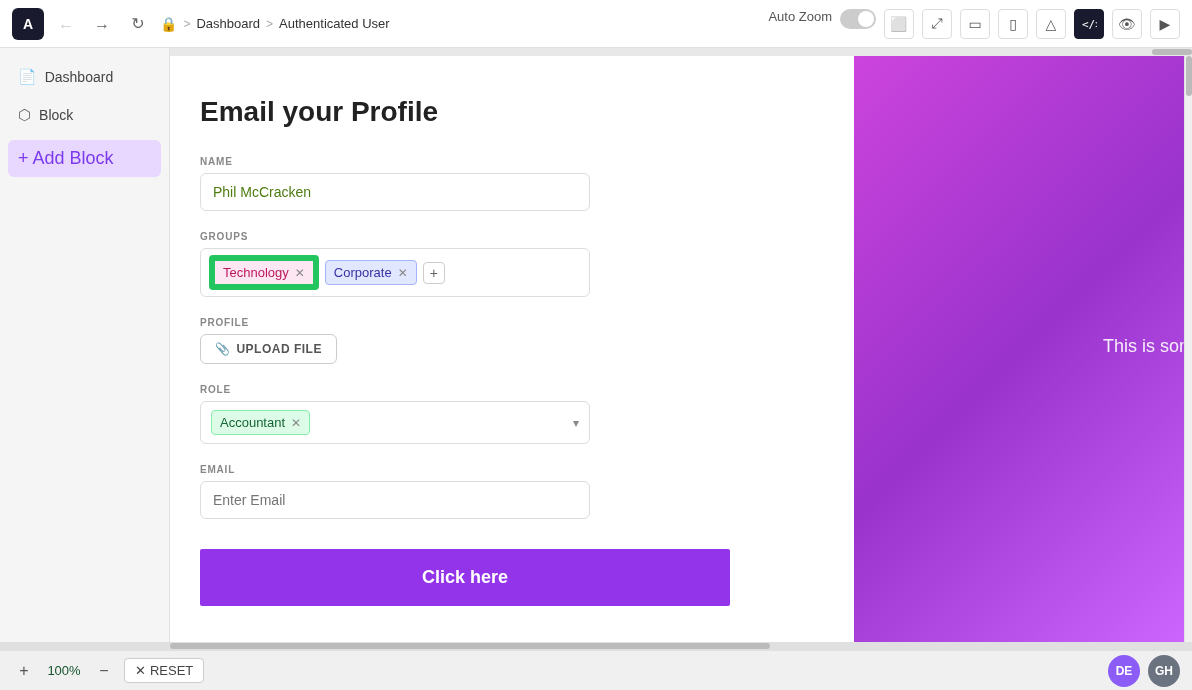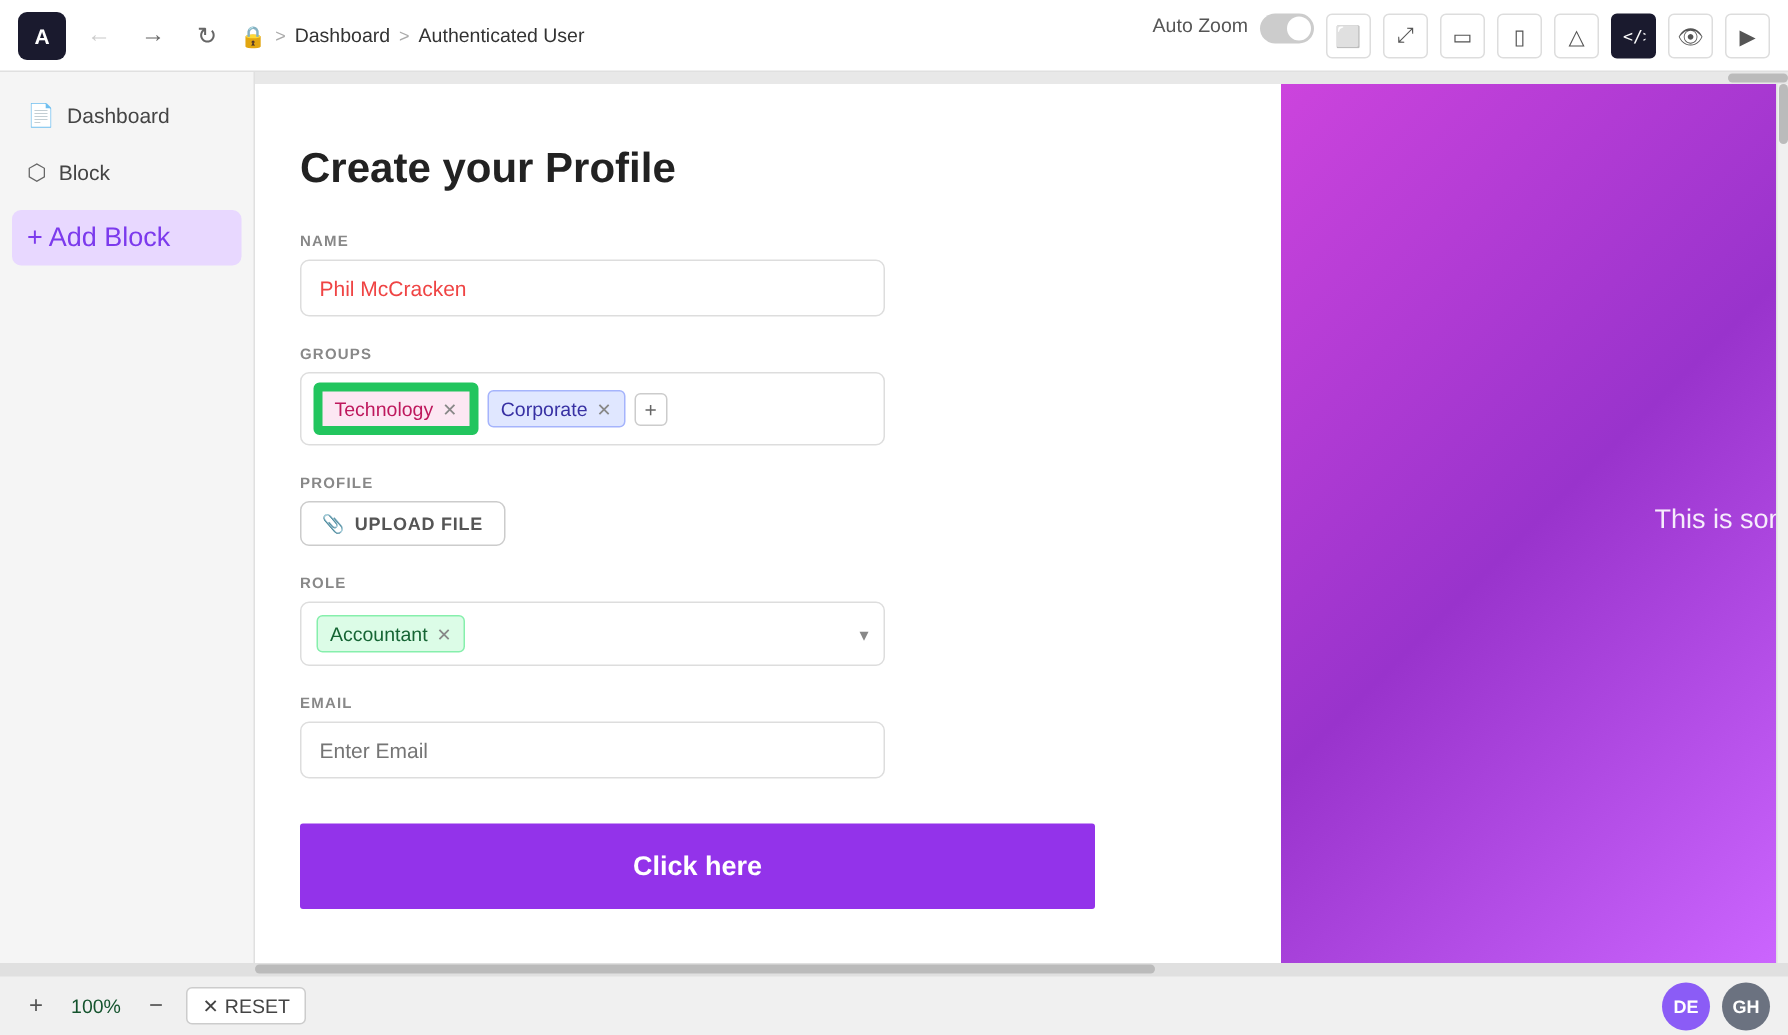--- a/index.html
+++ b/index.html
@@ -147,21 +147,21 @@
     .form-group { margin-bottom: 20px; }
     .form-label {
       font-size: 10px; font-weight: 600; color: #888;
       letter-spacing: 0.8px; text-transform: uppercase;
       margin-bottom: 6px; display: block;
     }
     .form-input {
       width: 100%; max-width: 390px;
       padding: 10px 12px;
       border: 1px solid #ddd; border-radius: 6px;
-      font-size: 14px; color: #ef4444;
+      font-size: 14px; color: #4d7c0f;
       background: white;
       outline: none;
     }
 
     
     .groups-container {
       display: flex; align-items: center; gap: 6px; flex-wrap: wrap;
       max-width: 390px;
       padding: 6px 8px;
       border: 1px solid #ddd; border-radius: 6px;
@@ -326,21 +326,21 @@
     </div>
   </div>
 
   <div class="canvas-area">
     <div style="height: 8px; background: #e8e8e8; position: relative;">
       <div style="height:6px;width:40px;background:#bbb;border-radius:3px;position:absolute;right:0;top:1px;"></div>
     </div>
     <div class="canvas-content">
 
       <div class="canvas-left">
-        <h1 class="form-title">Create your Profile</h1>
+        <h1 class="form-title">Email your Profile</h1>
 
         
         <div class="form-group">
           <label class="form-label">NAME</label>
           <input class="form-input" type="text" value="Phil McCracken" style="">
         </div>
 
         
         <div class="form-group">
           <label class="form-label">GROUPS</label>

